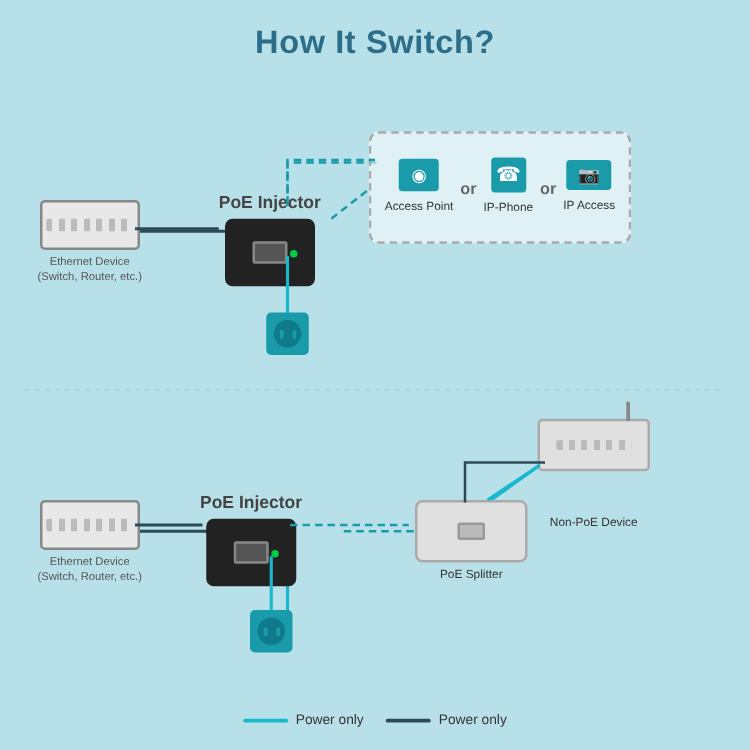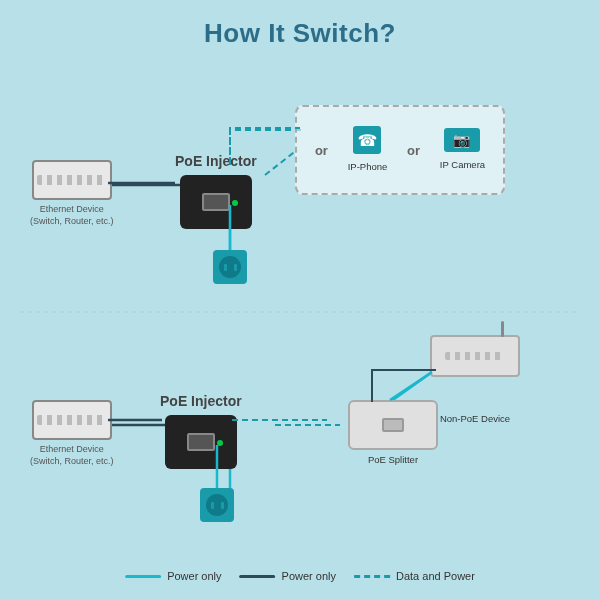--- a/index.html
+++ b/index.html
@@ -339,29 +339,33 @@
     <div class="outlet-face">
       <div style="display:flex; gap:4px;">
         <div class="outlet-slot"></div>
         <div class="outlet-slot"></div>
       </div>
     </div>
   </div>
 </div>
 
 <div class="poe-devices-box">
+  <div class="poe-device-item">
+    <div class="ap-icon"></div>
+    <div class="device-label">Access Point</div>
+  </div>
   <div class="or-text">or</div>
   <div class="poe-device-item">
     <div class="phone-icon">☎</div>
     <div class="device-label">IP-Phone</div>
   </div>
   <div class="or-text">or</div>
   <div class="poe-device-item">
     <div class="camera-icon">📷</div>
-    <div class="device-label">IP Camera</div>
+    <div class="device-label">IP Access</div>
   </div>
 </div>
 
 <svg style="position:absolute; top:310px; left:20px; width:560px; height:4px;" xmlns="http://www.w3.org/2000/svg">
   <line x1="0" y1="2" x2="560" y2="2" stroke="#9ed4de" stroke-width="1" stroke-dasharray="4,4"></line>
 </svg>
 
 <div class="device" style="left:30px; top:400px;">
   <div class="switch-icon"></div>
   <div class="device-label" style="font-size:9px; color:#555;">Ethernet Device<br>(Switch, Router, etc.)</div>
@@ -378,21 +382,21 @@
   <div class="outlet-icon">
     <div class="outlet-face">
       <div style="display:flex; gap:4px;">
         <div class="outlet-slot"></div>
         <div class="outlet-slot"></div>
       </div>
     </div>
   </div>
 </div>
 
-<div class="device" style="left:325px; top:400px;padding-left:23px;">
+<div class="device" style="left:309px; top:400px;padding-left:23px;">
   <div class="splitter-icon">
     <div class="splitter-port"></div>
   </div>
   <div class="device-label" style="margin-top:4px;">PoE Splitter</div>
 </div>
 
 <div class="device" style="left:430px; top:335px;gap:32px;">
   <div class="router-icon">
     <div class="router-antenna"></div>
     <div class="router-body"></div>
@@ -421,17 +425,13 @@
 
 <div class="legend">
   <div class="legend-item">
     <div class="legend-line power"></div>
     <span>Power only</span>
   </div>
   <div class="legend-item">
     <div class="legend-line data"></div>
     <span>Power only</span>
   </div>
-  <div class="legend-item">
-    <div class="legend-line data-power"></div>
-    <span>Data and Power</span>
-  </div>
 </div>
 
 </body></html>

